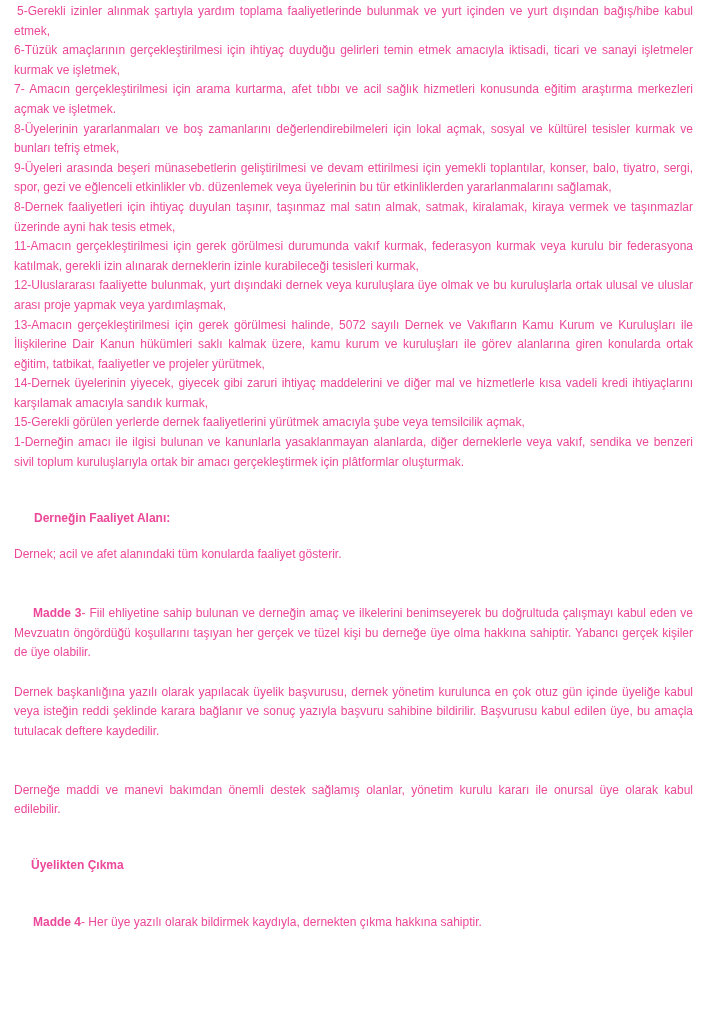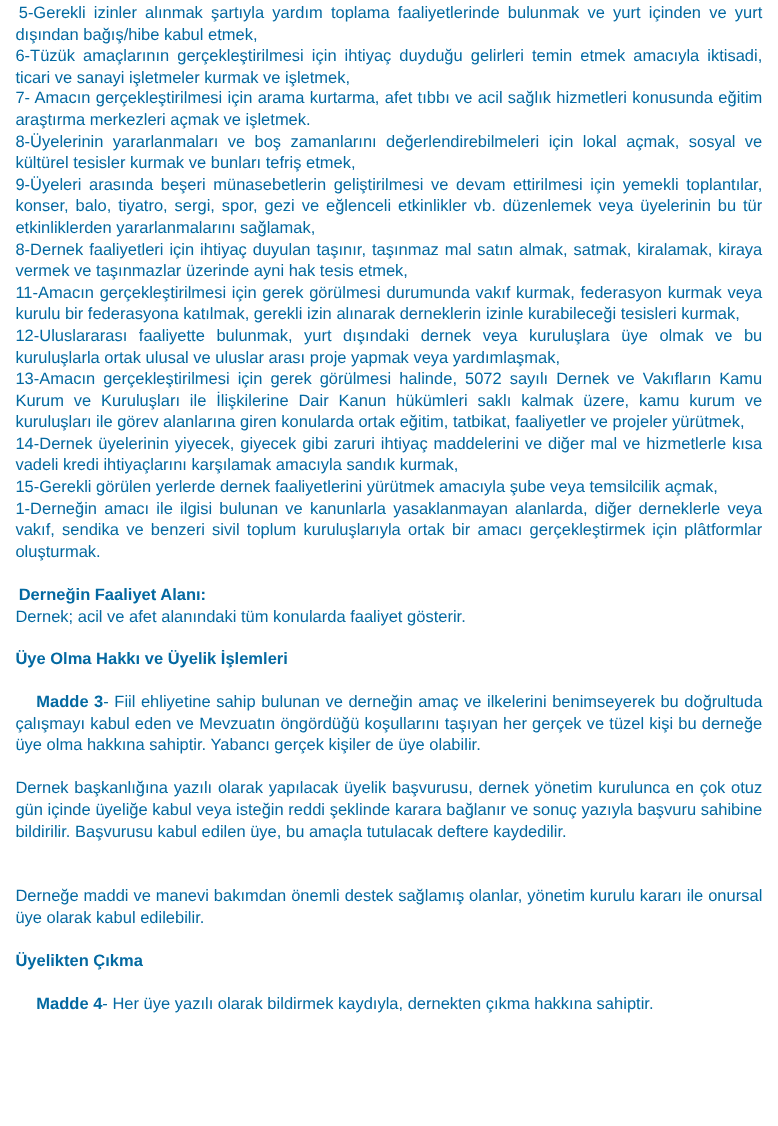--- a/index.html
+++ b/index.html
@@ -1,26 +1,26 @@
 <!DOCTYPE html>
 <html><head>
 <meta charset="utf-8">
 <style>
   html, body { margin: 0; padding: 0; background: #ffffff; }
   body { width: 707px; height: 1024px; overflow: hidden; position: relative; }
   .page {
     position: absolute; left: 14px; top: 2px; width: 679px;
     font-family: "Liberation Sans", sans-serif;
-    font-size: 15px; line-height: 19.6px; color: #0369a1;
+    font-size: 12px; line-height: 19.6px; color: #ec4899;
   }
   .p { margin: 0; text-align: justify; }
   .item { margin: 0; text-align: justify; }
   .item.first { text-indent: 3px; }
   .gap { height: 19.6px; }
-  .h { font-weight: bold; margin: 0; }
+  .h { font-weight: bold; margin: 17px; }
   .h.indent { text-indent: 3px; }
   .madde { font-weight: bold; padding-left: 19px; }
 </style>
 </head>
 <body>
 
 <div class="page">
 
   <div>
     <p class="item first">5-Gerekli izinler alınmak şartıyla yardım toplama faaliyetlerinde bulunmak ve yurt içinden ve yurt dışından bağış/hibe kabul etmek,</p>
@@ -37,21 +37,20 @@
     <p class="item">1-Derneğin amacı ile ilgisi bulunan ve kanunlarla yasaklanmayan alanlarda, diğer derneklerle veya vakıf, sendika ve benzeri sivil toplum kuruluşlarıyla ortak bir amacı gerçekleştirmek için plâtformlar oluşturmak.</p>
   </div>
 
   <div class="gap"></div>
 
   <p class="h indent">Derneğin Faaliyet Alanı:</p>
   <p class="p">Dernek; acil ve afet alanındaki tüm konularda faaliyet gösterir.</p>
 
   <div class="gap"></div>
 
-  <p class="h">Üye Olma Hakkı ve Üyelik İşlemleri</p>
 
   <div class="gap"></div>
 
   <p class="p"><span class="madde">Madde 3</span><span>- Fiil ehliyetine sahip bulunan ve derneğin amaç ve ilkelerini benimseyerek bu doğrultuda çalışmayı kabul eden ve Mevzuatın öngördüğü koşullarını taşıyan her gerçek ve tüzel kişi bu derneğe üye olma hakkına sahiptir. Yabancı gerçek kişiler de üye olabilir.</span></p>
 
   <div class="gap"></div>
 
   <p class="p">Dernek başkanlığına yazılı olarak yapılacak üyelik başvurusu, dernek yönetim kurulunca en çok otuz gün içinde üyeliğe kabul veya isteğin reddi şeklinde karara bağlanır ve sonuç yazıyla başvuru sahibine bildirilir. Başvurusu kabul edilen üye, bu amaçla tutulacak deftere kaydedilir.</p>
 
   <div class="gap"></div>

